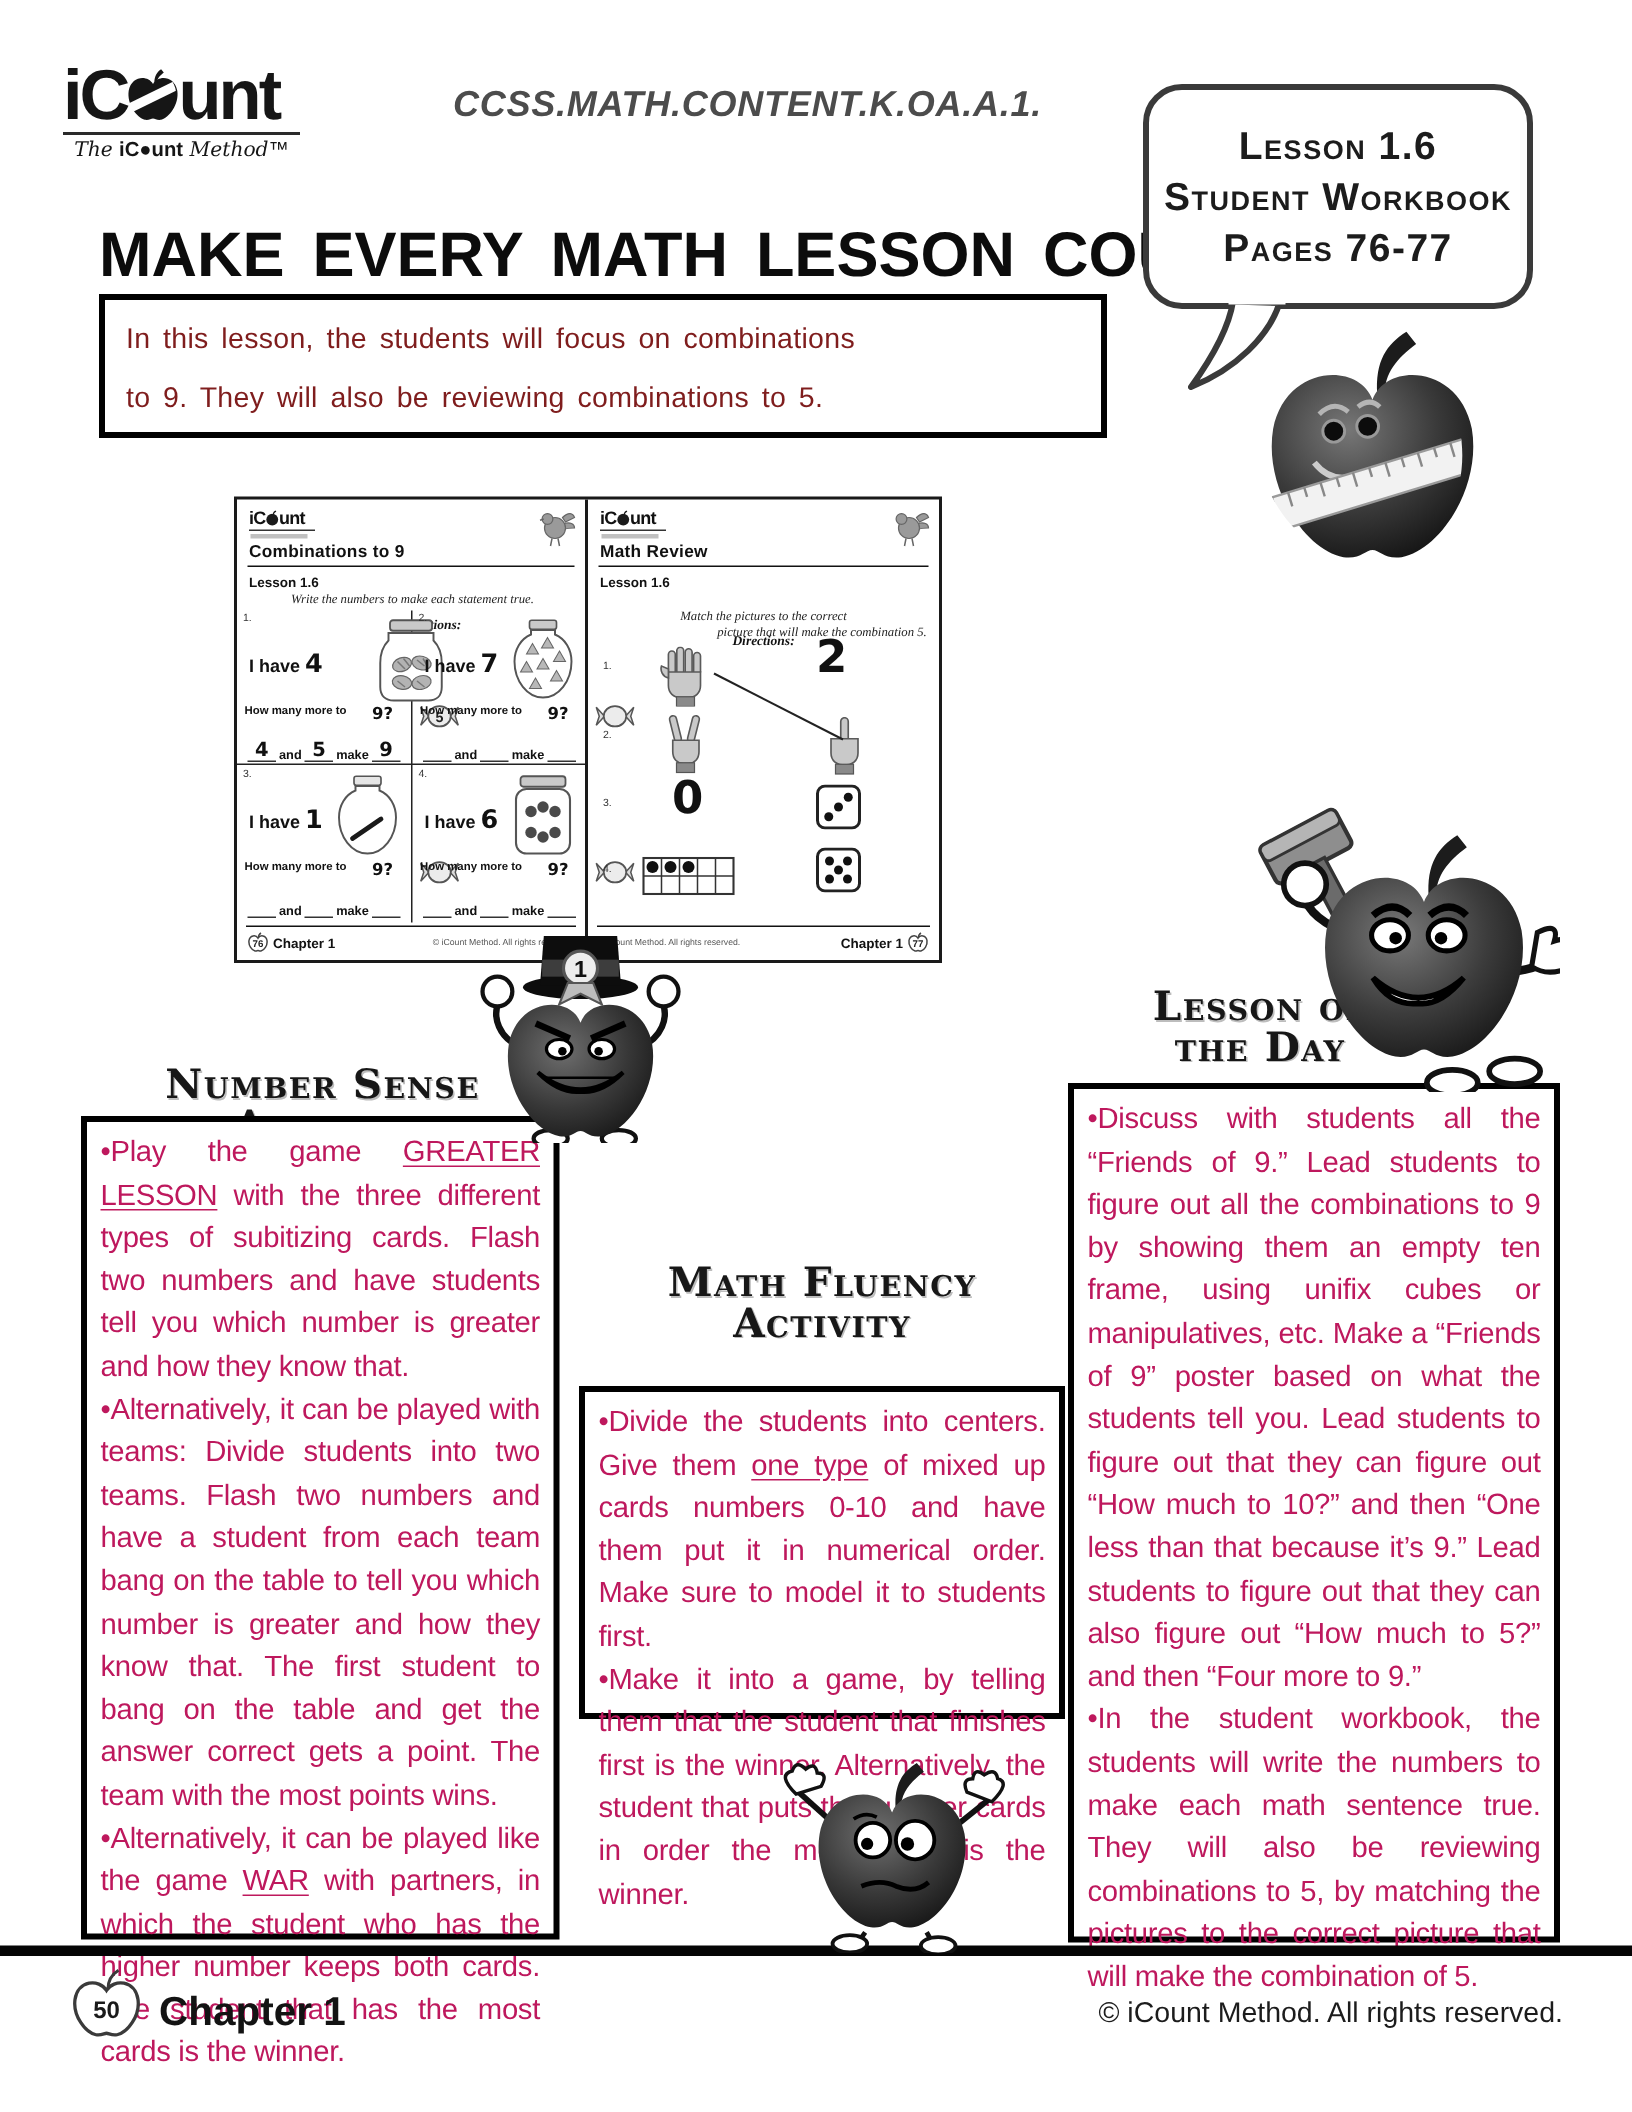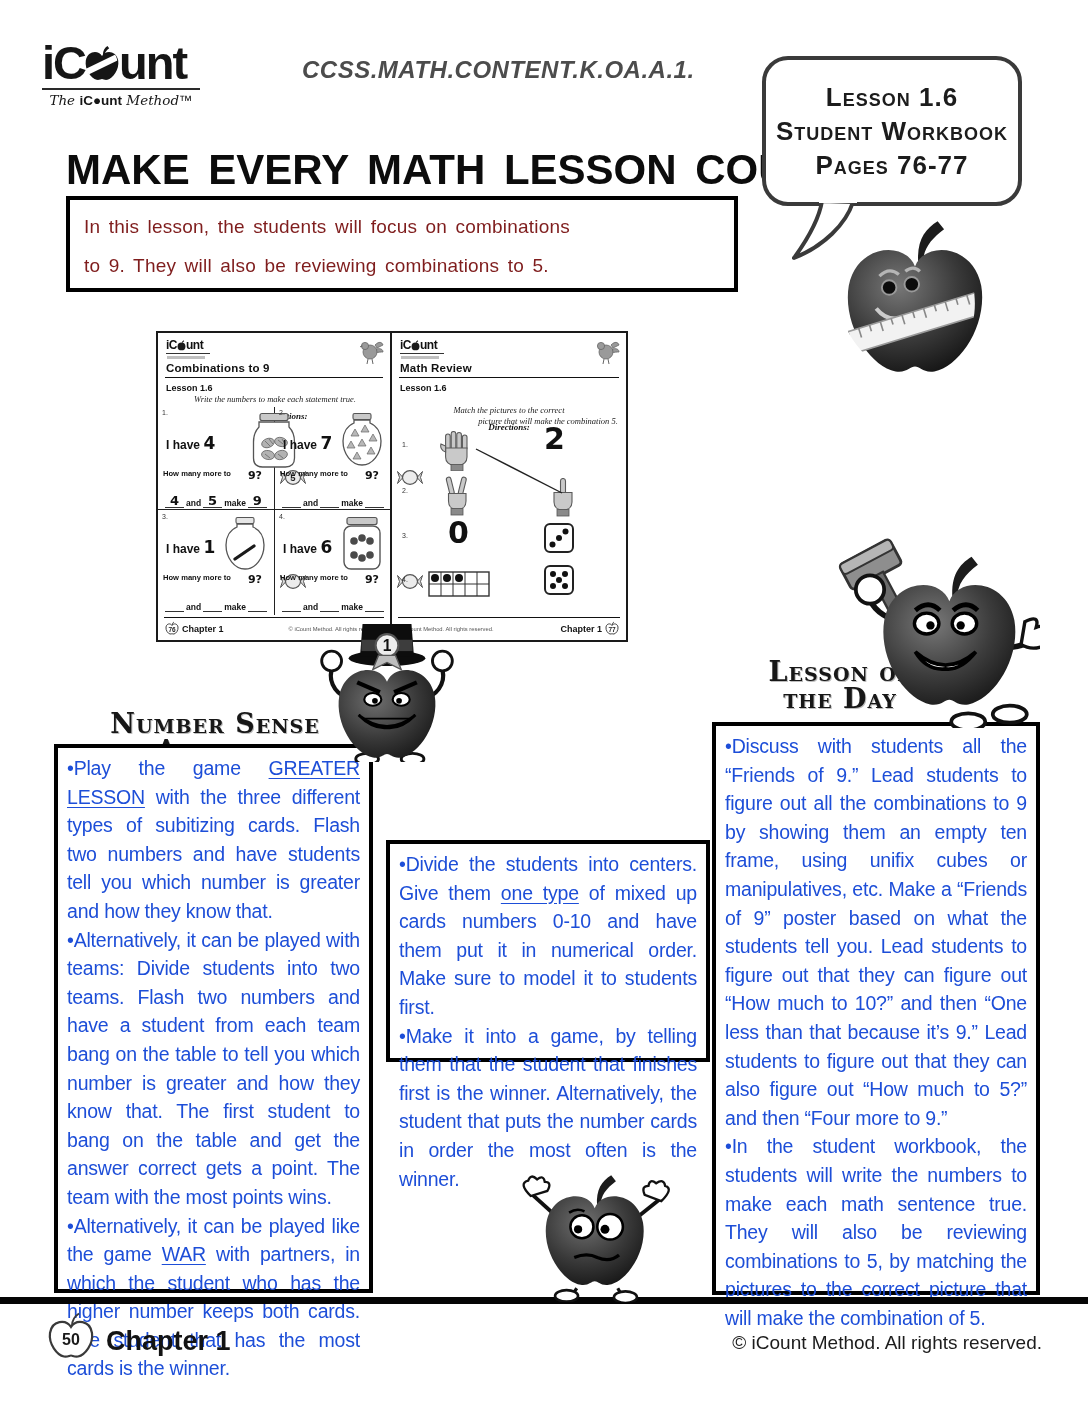--- a/index.html
+++ b/index.html
@@ -70,26 +70,26 @@
   .wb-copy{font-size:5.8px;color:#555;top:293px;}
   .mr-n{position:absolute;left:10px;font-size:7px;color:#333;}
   .mr-num{position:absolute;font-size:30px;font-weight:700;font-family:"DejaVu Sans",sans-serif;}
 
   
   .act-head{font-family:"DejaVu Serif",serif;font-weight:700;font-variant:small-caps;
             font-size:27px;letter-spacing:1px;color:#171717;text-align:center;line-height:27px;
             text-shadow:1px 1px 0 #bdbdbd;}
   .act-box{border:4.5px solid #000;box-sizing:border-box;padding:6px 9px;background:#fff;}
   .act-box p{margin:0;font-size:19.5px;line-height:28.6px;text-align:justify;
-             color:#1d4ed8;letter-spacing:-0.2px;}
+             color:#be185d;letter-spacing:-0.2px;}
   .u{text-decoration:underline;text-underline-offset:3px;}
   .ns-head{left:54px;top:710px;width:322px;}
   .ns-box{left:54px;top:744px;width:319px;height:549px;}
   .mf-head{left:384px;top:842px;width:328px;}
-  .mf-box{left:386px;top:840px;width:324px;height:222px;}
+  .mf-box{left:386px;top:924px;width:324px;height:222px;}
   .lod-head{left:730px;top:658px;width:220px;}
   .lod-box{left:712px;top:722px;width:328px;height:573px;}
 
   .apple-magician{left:316px;top:624px;z-index:3;}
   .apple-hammer{left:836px;top:538px;z-index:1;}
   .apple-worried{left:500px;top:1172px;z-index:3;}
 
   
   .footer-rule{left:0;top:1297px;width:1088px;height:7px;background:#050505;z-index:2;}
   .pagenum-apple{left:46px;top:1312px;z-index:2;}

